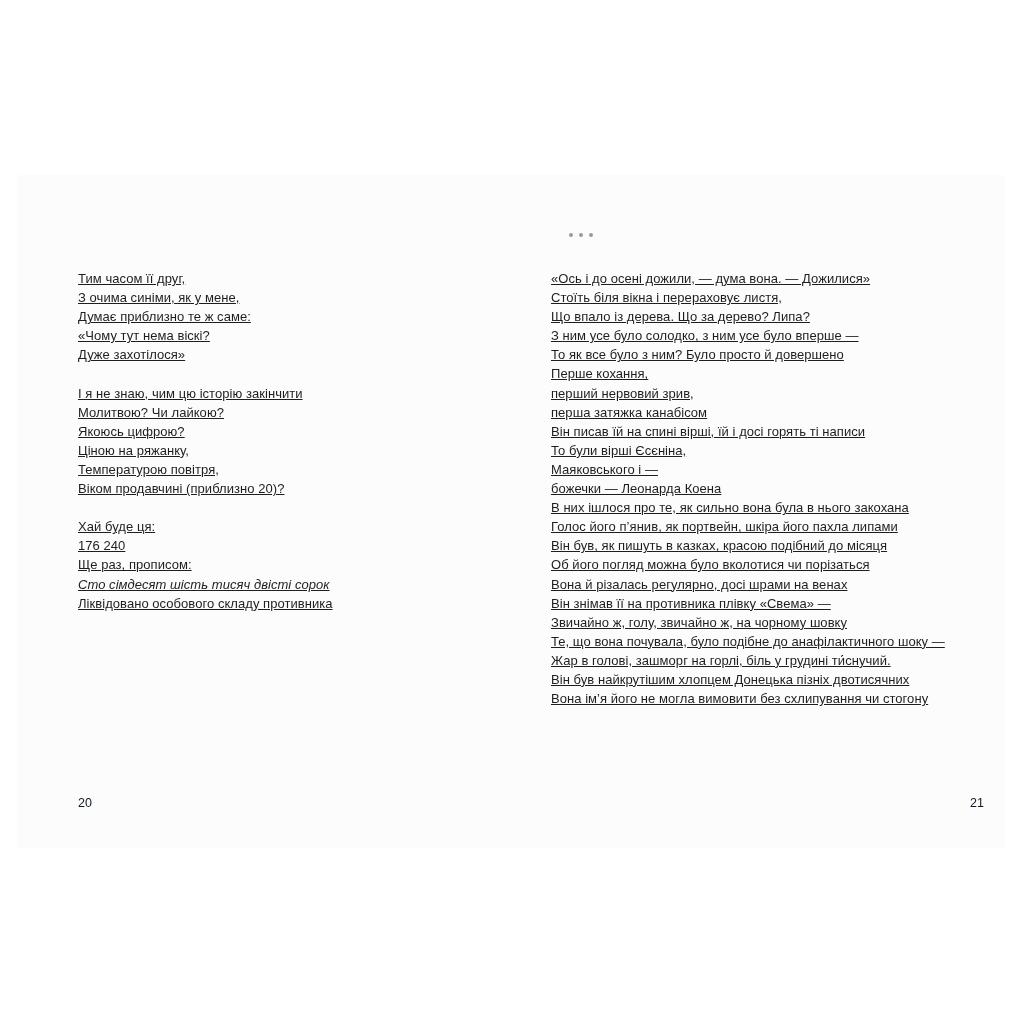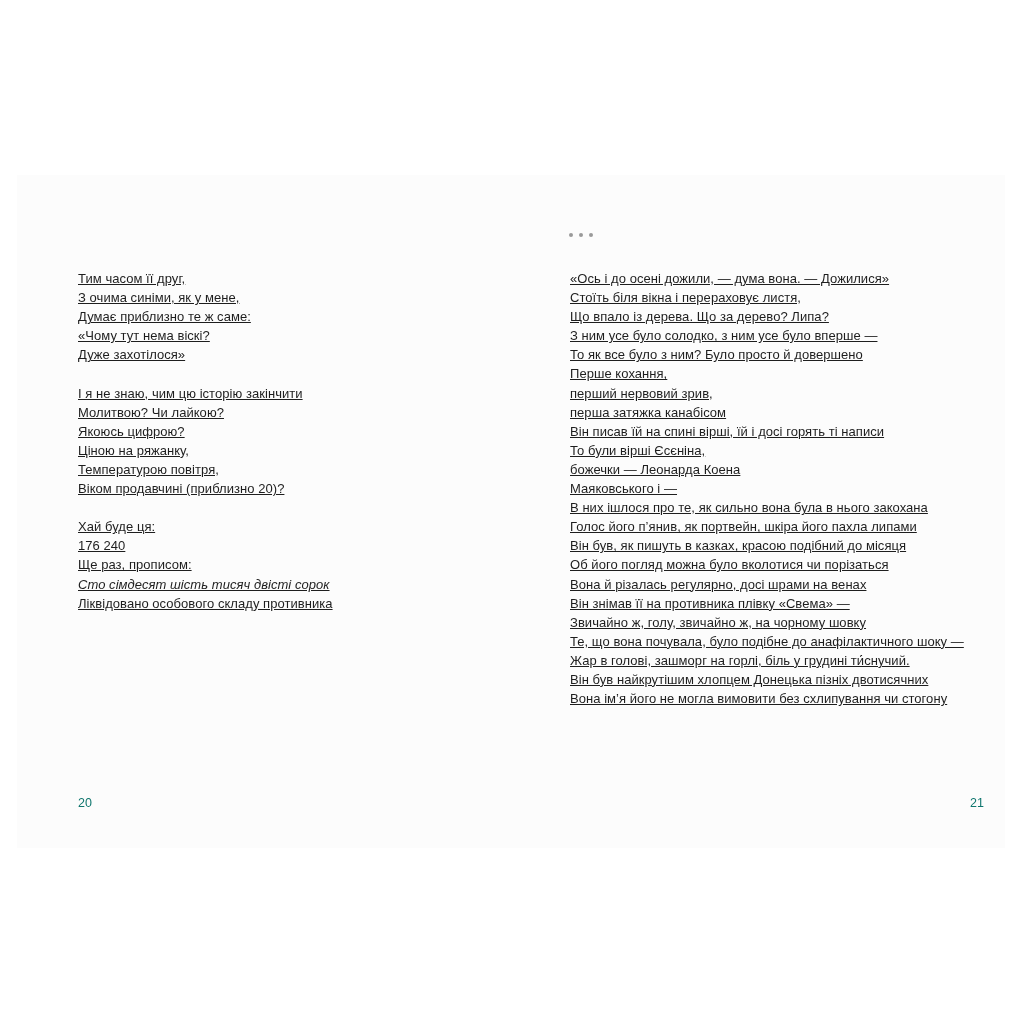--- a/index.html
+++ b/index.html
@@ -21,33 +21,33 @@
       position: absolute;
       font-size: 13px;
       line-height: 19.1px;
       letter-spacing: 0.05px;
       white-space: nowrap;
     }
     .page-text .line { display: block; height: 19.1px; text-decoration: underline; }
     .page-text .gap { display: block; height: 19.1px; }
     .page-text .italic { font-style: italic; }
     #left-text { left: 78px; top: 269px; }
-    #right-text { left: 570px; top: 269px; }
+    #right-text { left: 551px; top: 269px; }
     .dots {
       position: absolute; left: 569px; top: 233px;
       display: flex; gap: 6px;
     }
     .dots span {
       width: 4px; height: 4px; border-radius: 50%;
       background: #9a9a9a; display: block;
     }
     .folio {
       position: absolute;
       font-size: 12.5px;
-      color: #0f766e;
+      color: #0f172a;
       top: 796px;
       text-align: center;
     }
     #folio-left { left: 78px; }
     #folio-right { left: 970px; }
   </style>
 </head>
 <body>
 
 <div class="spread"></div>
@@ -89,22 +89,22 @@
   <span class="line">«Ось і до осені дожили, — дума вона. — Дожилися»</span>
   <span class="line">Стоїть біля вікна і перераховує листя,</span>
   <span class="line">Що впало із дерева. Що за дерево? Липа?</span>
   <span class="line">З ним усе було солодко, з ним усе було вперше —</span>
   <span class="line">То як все було з ним? Було просто й довершено</span>
   <span class="line">Перше кохання,</span>
   <span class="line">перший нервовий зрив,</span>
   <span class="line">перша затяжка канабісом</span>
   <span class="line">Він писав їй на спині вірші, їй і досі горять ті написи</span>
   <span class="line">То були вірші Єсєніна,</span>
+  <span class="line">Маяковського і —</span>
   <span class="line">божечки — Леонарда Коена</span>
-  <span class="line">Маяковського і —</span>
   <span class="line">В них ішлося про те, як сильно вона була в нього закохана</span>
   <span class="line">Голос його п’янив, як портвейн, шкіра його пахла липами</span>
   <span class="line">Він був, як пишуть в казках, красою подібний до місяця</span>
   <span class="line">Об його погляд можна було вколотися чи порізаться</span>
   <span class="line">Вона й різалась регулярно, досі шрами на венах</span>
   <span class="line">Він знімав її на противника плівку «Свема» —</span>
   <span class="line">Звичайно ж, голу, звичайно ж, на чорному шовку</span>
   <span class="line">Те, що вона почувала, було подібне до анафілактичного шоку —</span>
   <span class="line">Жар в голові, зашморг на горлі, біль у грудині ти́снучий.</span>
   <span class="line">Він був найкрутішим хлопцем Донецька пізніх двотисячних</span>

